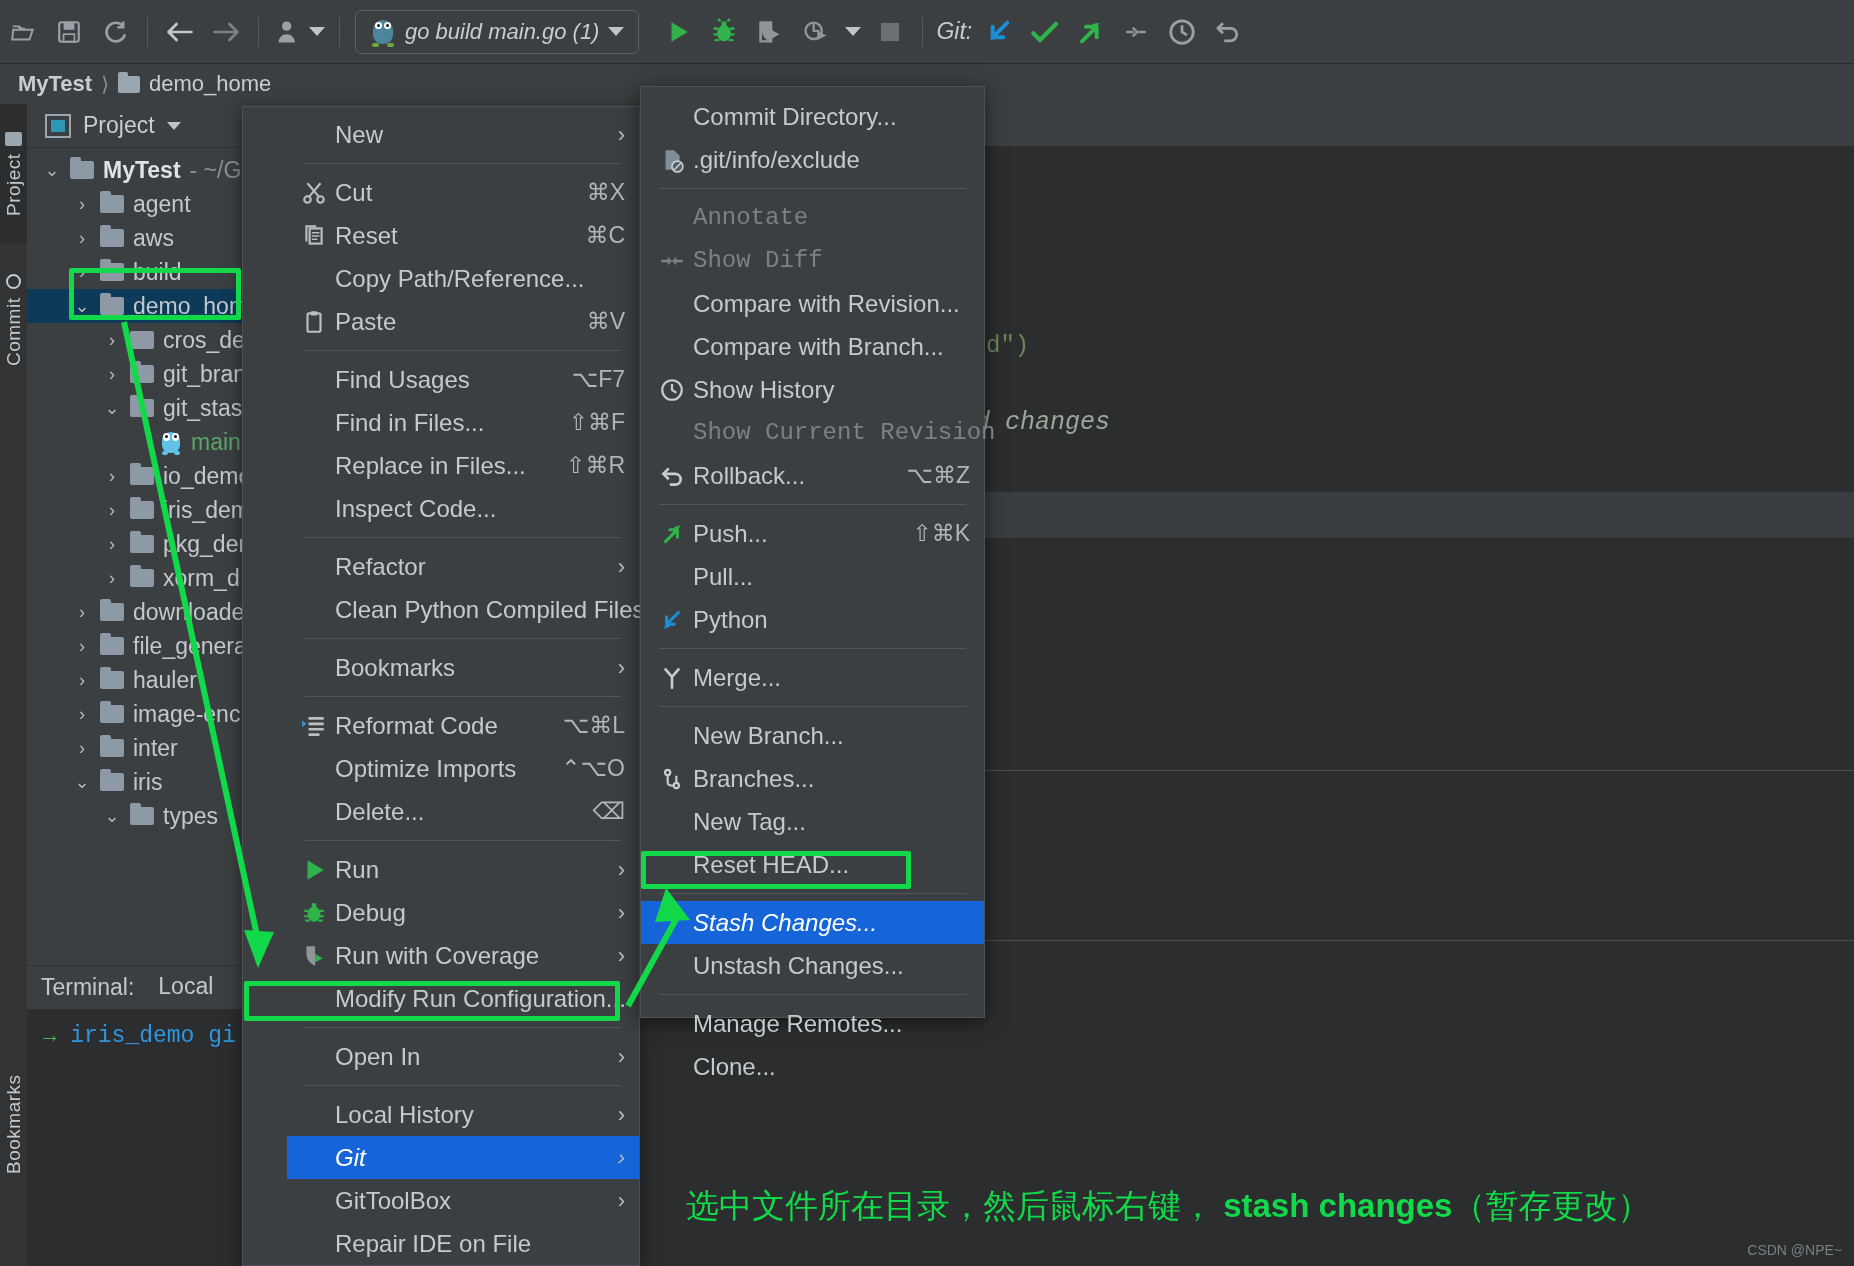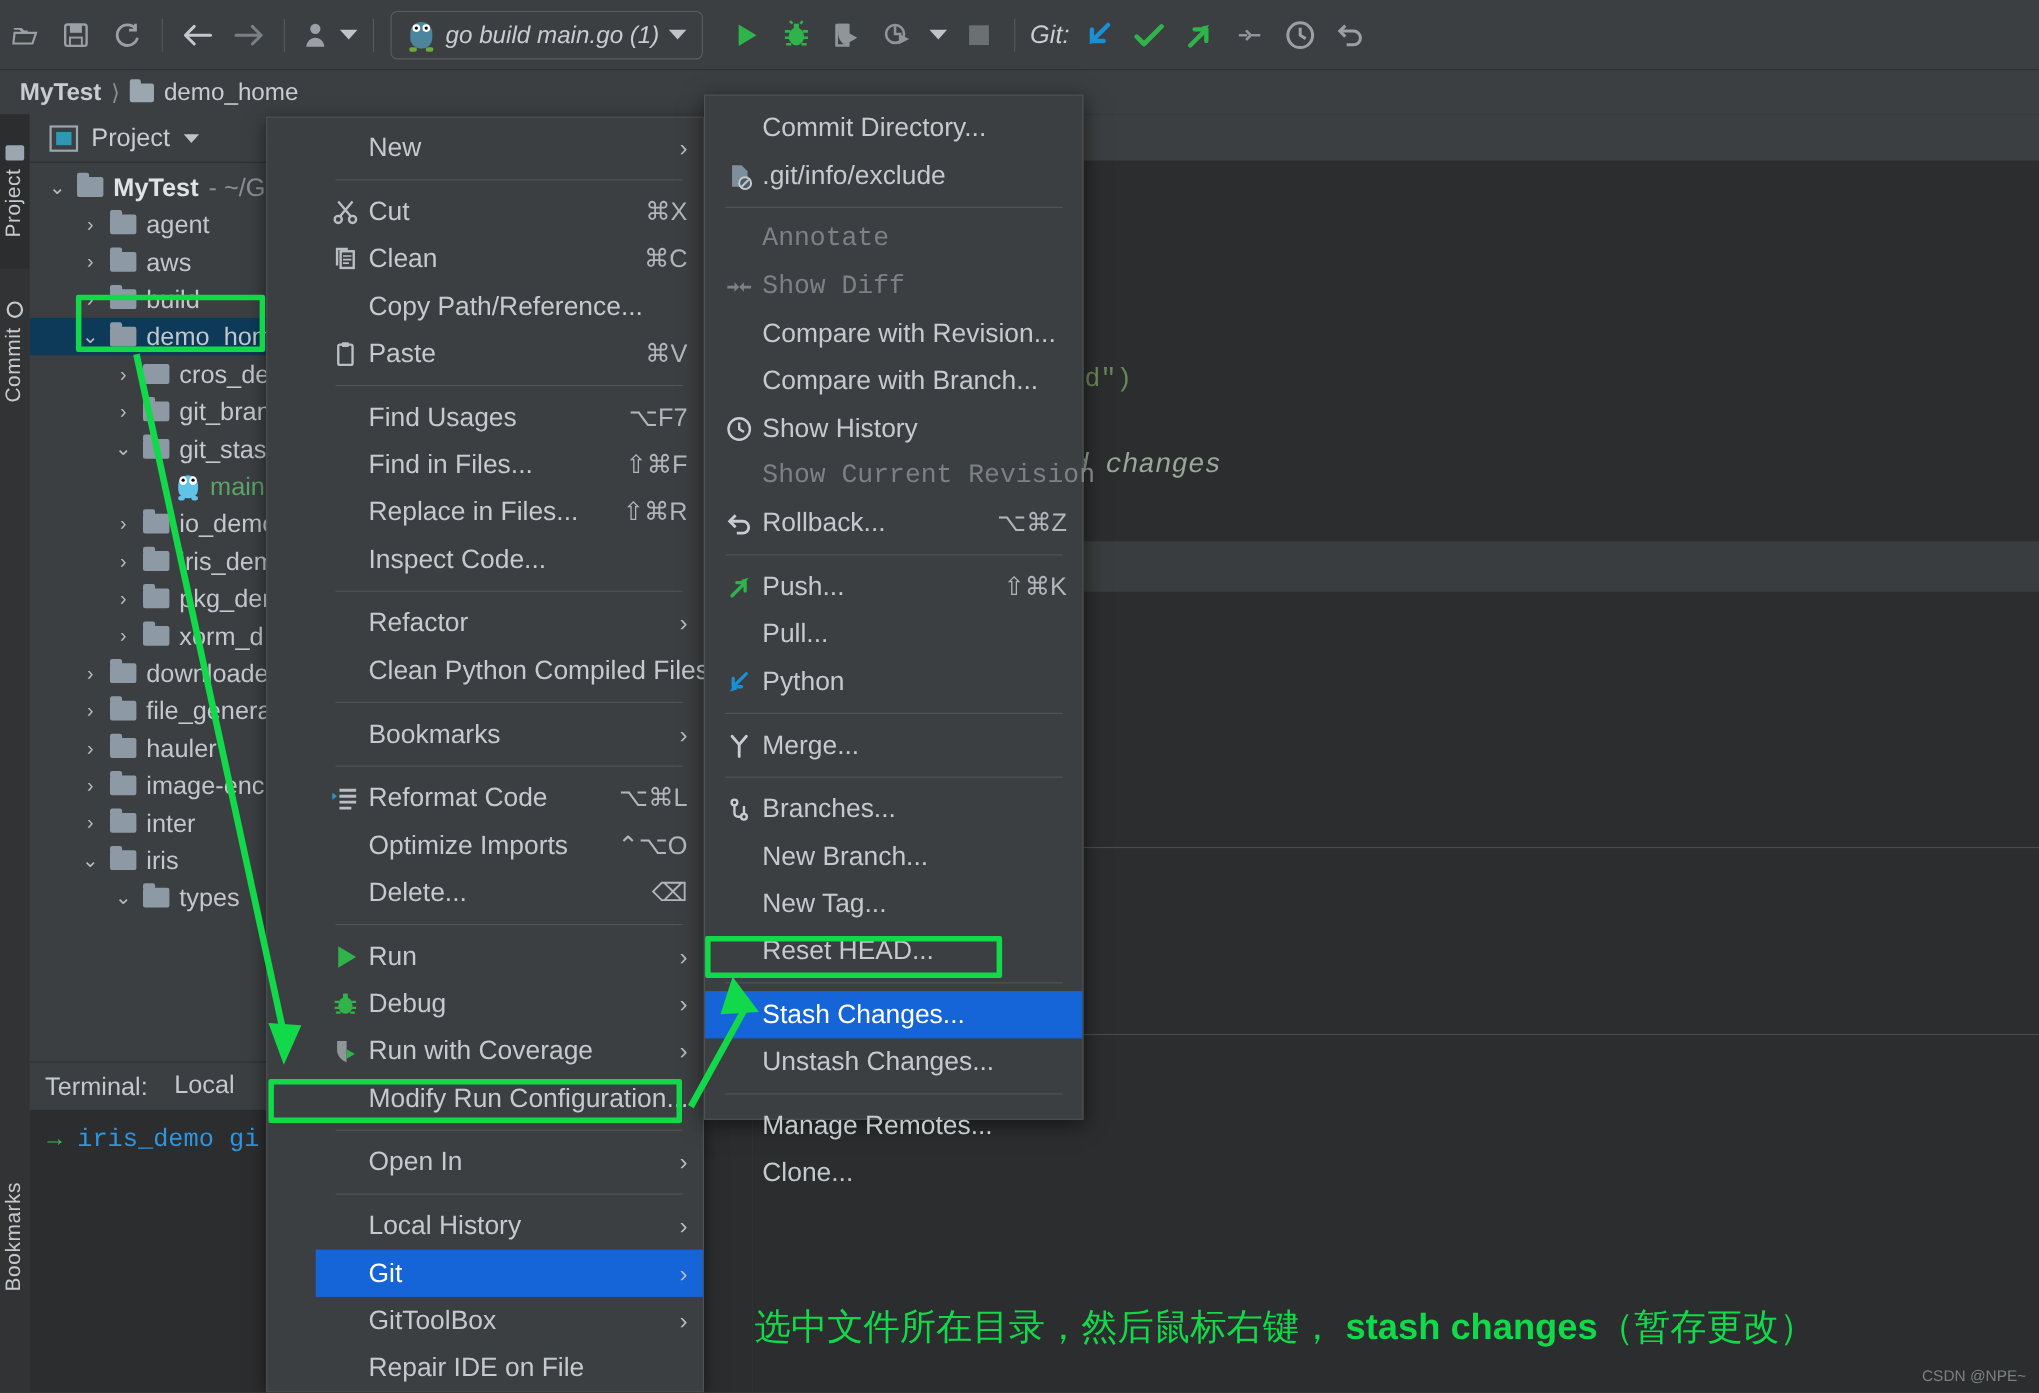--- a/index.html
+++ b/index.html
@@ -131,21 +131,21 @@
     position:absolute; left:242px; top:106px; width:398px; height:1160px;
     background:#3c3f41; border:1px solid #4f5254; box-shadow:0 4px 16px rgba(0,0,0,.5);
     padding-top:6px; font-size:24px; color:#c4cacd;padding-left:44px;
   }
   .mi { height:43px; display:flex; align-items:center; padding:0 14px 0 26px; position:relative; white-space:nowrap; }
   .mi .ico { width:34px; flex:none; display:flex; align-items:center; justify-content:flex-start; margin-left:-12px; }
   .mi .lbl { flex:1; }
   .mi .sc { color:#b0b6ba; font-size:23px; margin-left:18px; }
   .mi .arrow { color:#b6bcc0; font-size:22px; margin-left:18px; }
   .mi.disabled { color:#7b8185;font-family:Liberation Mono, monospace; }
-  .mi.hl { background:#1565d8; color:#fff; }
+  .mi.hl { background:#1565d8; color:#fff;font-style:italic; }
   .msep { height:1px; background:#515557; margin:7px 18px; }
 
   
   .menu2 {
     position:absolute; left:640px; top:86px; width:345px; height:932px;
     background:#3c3f41; border:1px solid #4f5254; box-shadow:0 4px 18px rgba(0,0,0,.55);
     padding-top:8px; font-size:24px; color:#c4cacd;
   }
   .menu2 .mi { padding-left:30px; }
 
@@ -472,21 +472,21 @@
         <span class="sc">⌘X</span>
       </div>
       <div class="mi">
         <span class="ico">
           <svg width="26" height="26" viewBox="0 0 24 24">
             <rect x="8" y="5" width="11" height="14" fill="none" stroke="#b9bfc3" stroke-width="2"></rect>
             <path d="M5 17V3h9" fill="none" stroke="#b9bfc3" stroke-width="2"></path>
             <path d="M10 9h7M10 12h7M10 15h5" stroke="#b9bfc3" stroke-width="1.4"></path>
           </svg>
         </span>
-        <span class="lbl">Clean</span>
+        <span class="lbl">Reset</span>
         <span class="sc">⌘C</span>
       </div>
       <div class="mi">
         <span class="ico"></span>
         <span class="lbl">Copy Path/Reference...</span>
       </div>
       <div class="mi">
         <span class="ico">
           <svg width="26" height="26" viewBox="0 0 24 24">
             <rect x="6" y="4" width="12" height="17" rx="1.5" fill="none" stroke="#b9bfc3" stroke-width="2"></rect>
@@ -706,32 +706,32 @@
       <div class="mi">
         <span class="ico">
           <svg width="26" height="26" viewBox="0 0 24 24">
             <path d="M12 21V11M12 11L6 4M12 11l6-7" stroke="#c7cdd1" stroke-width="2.4" fill="none" stroke-linecap="round"></path>
           </svg>
         </span>
         <span class="lbl">Merge...</span>
       </div>
       <div class="msep"></div>
       <div class="mi">
+        <span class="ico"></span>
+        <span class="lbl">New Branch...</span>
+      </div>
+      <div class="mi">
         <span class="ico">
           <svg width="26" height="26" viewBox="0 0 24 24">
             <circle cx="8" cy="6" r="2.4" fill="none" stroke="#c7cdd1" stroke-width="2"></circle>
             <circle cx="16" cy="18" r="2.4" fill="none" stroke="#c7cdd1" stroke-width="2"></circle>
             <path d="M8 9v6a3 3 0 0 0 3 3h2M16 15V9" stroke="#c7cdd1" stroke-width="2" fill="none"></path>
           </svg>
         </span>
         <span class="lbl">Branches...</span>
-      </div>
-      <div class="mi">
-        <span class="ico"></span>
-        <span class="lbl">New Branch...</span>
       </div>
       <div class="mi">
         <span class="ico"></span>
         <span class="lbl">New Tag...</span>
       </div>
       <div class="mi">
         <span class="ico"></span>
         <span class="lbl">Reset HEAD...</span>
       </div>
       <div class="msep"></div>

